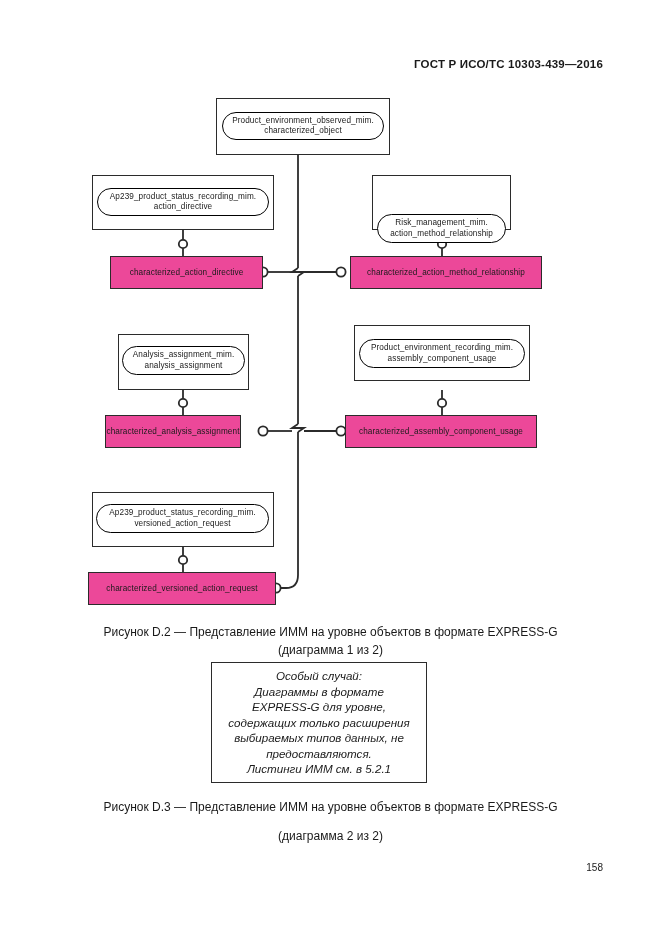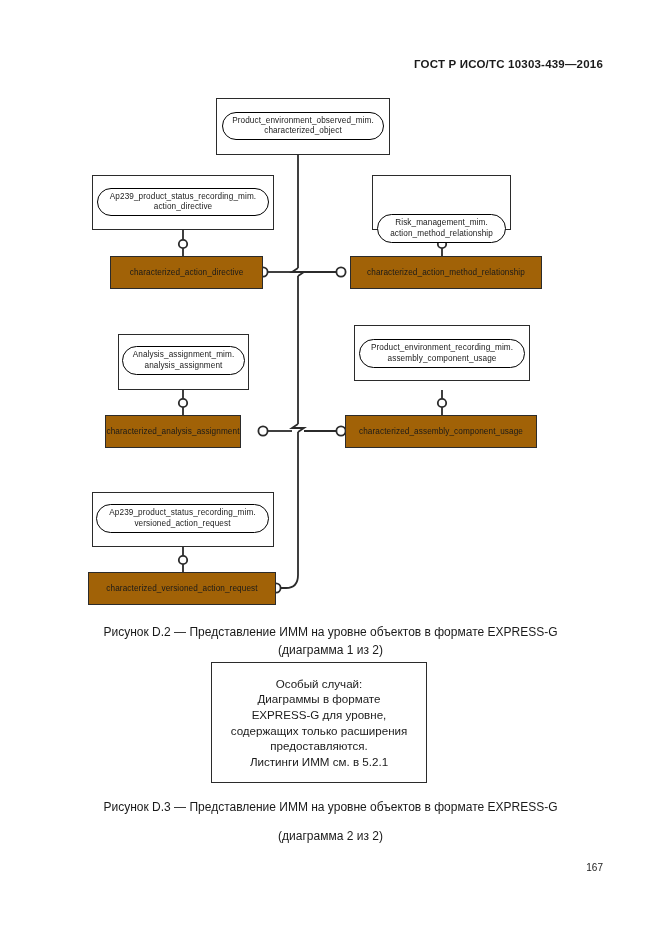--- a/index.html
+++ b/index.html
@@ -69,21 +69,21 @@
     letter-spacing: 0.1px;
     padding: 2px 8px;
   }
   .entity-capsule .cap-line { display: block; white-space: nowrap; }
 
   
   .entity-box {
     position: absolute;
     box-sizing: border-box;
     border: 1px solid #2b2b2b;
-    background: #a16207;
+    background: #ec4899;
     display: flex;
     align-items: center;
     justify-content: center;
     text-align: center;
     font-size: 8.2px;
     letter-spacing: 0.1px;
     padding: 2px 4px;
   }
 
   
@@ -104,21 +104,21 @@
     background: #ffffff;
     display: flex;
     flex-direction: column;
     align-items: center;
     justify-content: center;
     text-align: center;
     font-size: 11.6px;
     line-height: 1.34;
     padding: 8px 10px;
   }
-  .note-box .note-line { display: block; white-space: nowrap; }
+  .note-box .note-line { display: block; white-space: nowrap; font-style: italic; }
 
   
   .page-number {
     position: absolute;
     right: 58px;
     bottom: 62px;
     font-size: 10px;
   }
 </style>
 </head>
@@ -250,22 +250,23 @@
 <div class="caption" style="top:623px;">
   <span>Рисунок D.2 — Представление ИММ на уровне объектов в формате EXPRESS-G</span>
   <span class="cap-sub">(диаграмма 1 из 2)</span>
 </div>
 
 <div class="note-box" style="left:211px; top:662px; width:216px; height:121px;">
   <span class="note-line">Особый случай:</span>
   <span class="note-line">Диаграммы в формате</span>
   <span class="note-line">EXPRESS-G для уровне,</span>
   <span class="note-line">содержащих только расширения</span>
+  <span class="note-line">выбираемых типов данных, не</span>
   <span class="note-line">предоставляются.</span>
   <span class="note-line">Листинги ИММ см. в 5.2.1</span>
 </div>
 
 <div class="caption" style="top:793px; line-height:2.4;">
   <span>Рисунок D.3 — Представление ИММ на уровне объектов в формате EXPRESS-G</span>
   <span class="cap-sub">(диаграмма 2 из 2)</span>
 </div>
 
-<div class="page-number">167</div>
+<div class="page-number">158</div>
 
 </body></html>

